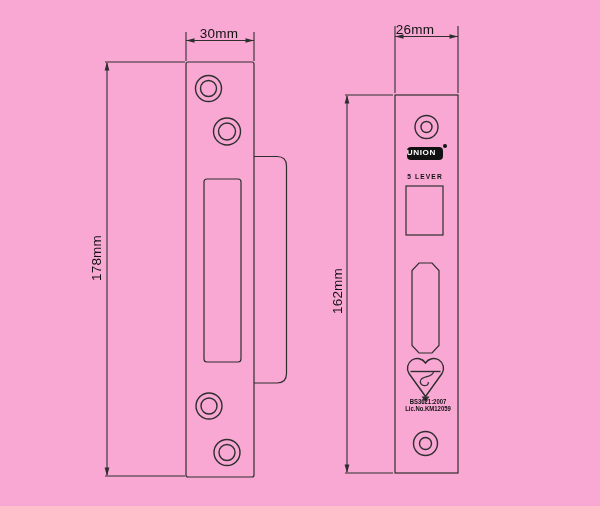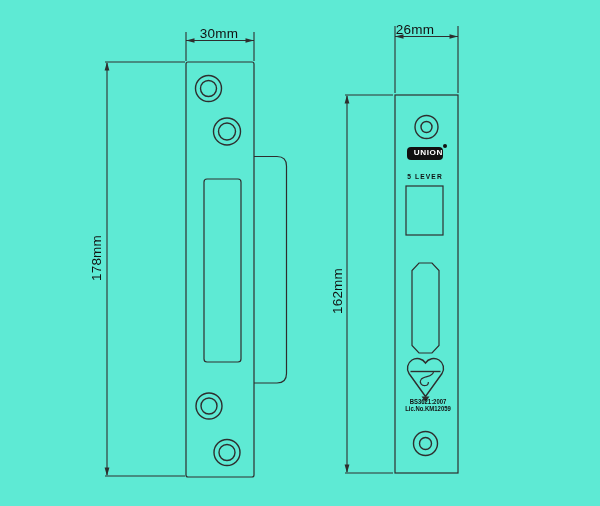--- a/index.html
+++ b/index.html
@@ -1,28 +1,28 @@
 <!DOCTYPE html>
 <html><head>
 <meta charset="utf-8">
 <style>
   html,body{margin:0;padding:0;background:#ffffff;}
   .canvas{
-    position:relative;width:600px;height:506px;background:#5eead4;overflow:hidden;
+    position:relative;width:600px;height:506px;background:#f9a8d4;overflow:hidden;
     font-family:"Liberation Sans", sans-serif;color:#111111;
   }
   .canvas svg{position:absolute;left:0;top:0;}
   .lbl{
     position:absolute;font-size:13.5px;color:#111111;white-space:nowrap;
     transform:translate(-50%,-50%);letter-spacing:0.2px;
   }
   .lbl.vert{transform:translate(-50%,-50%) rotate(-90deg);}
   .union-logo{
     position:absolute;left:407px;top:146.5px;width:36px;height:13.5px;
-    background:#111111;border-radius:4px;display:flex;align-items:center;justify-content:flex-end;
+    background:#111111;border-radius:4px;display:flex;align-items:center;justify-content:flex-start;
   }
   .union-logo .brand{
     color:#ffffff;font-size:8px;font-weight:bold;letter-spacing:0.6px;
     transform:scaleX(1.02);line-height:1;
   }
   .union-logo .rdot{
     position:absolute;right:-4px;top:-3px;width:4px;height:4px;border-radius:50%;
     background:#111111;
   }
   .lever-lbl{

